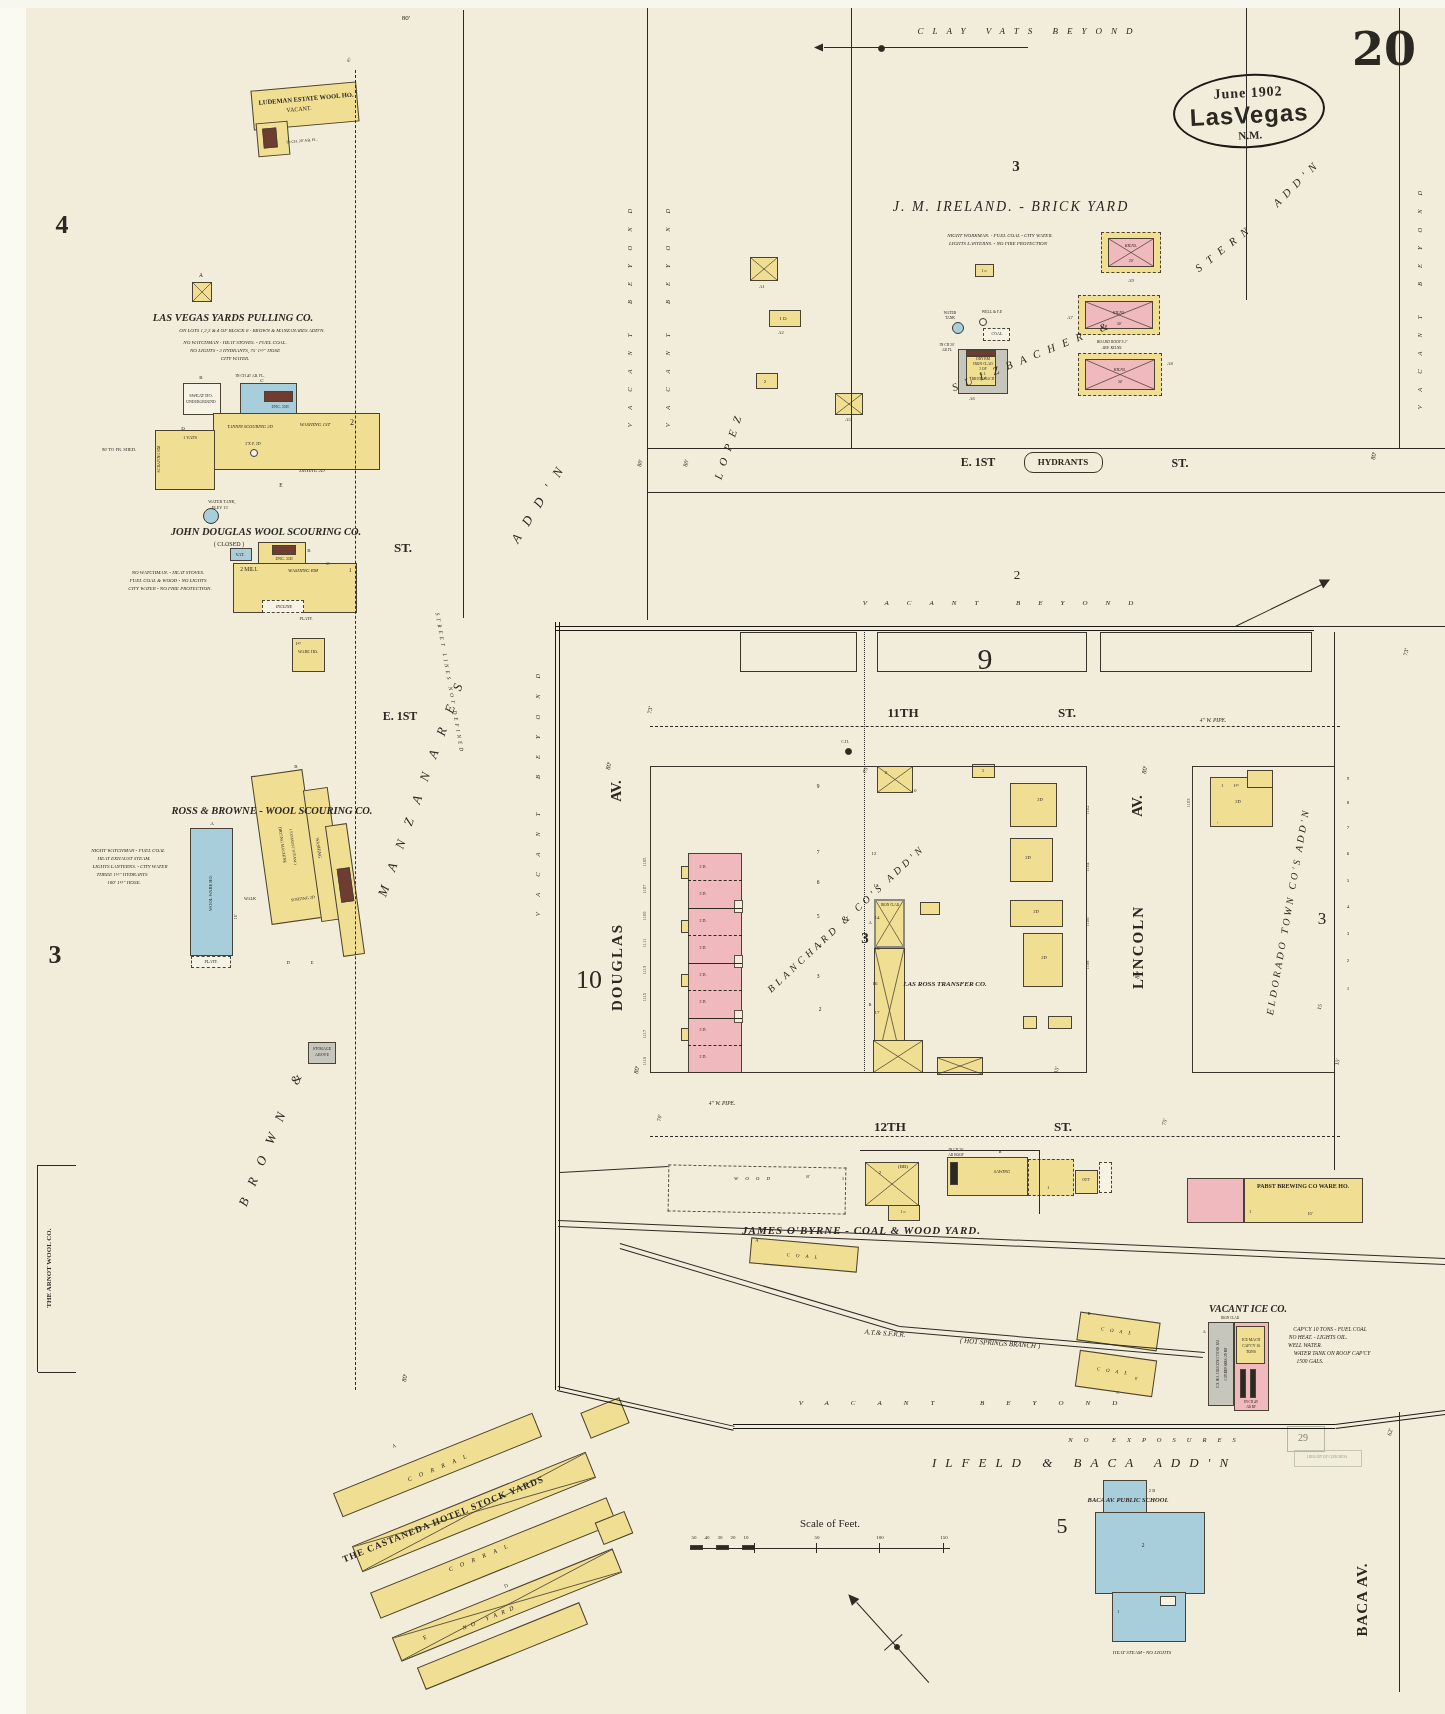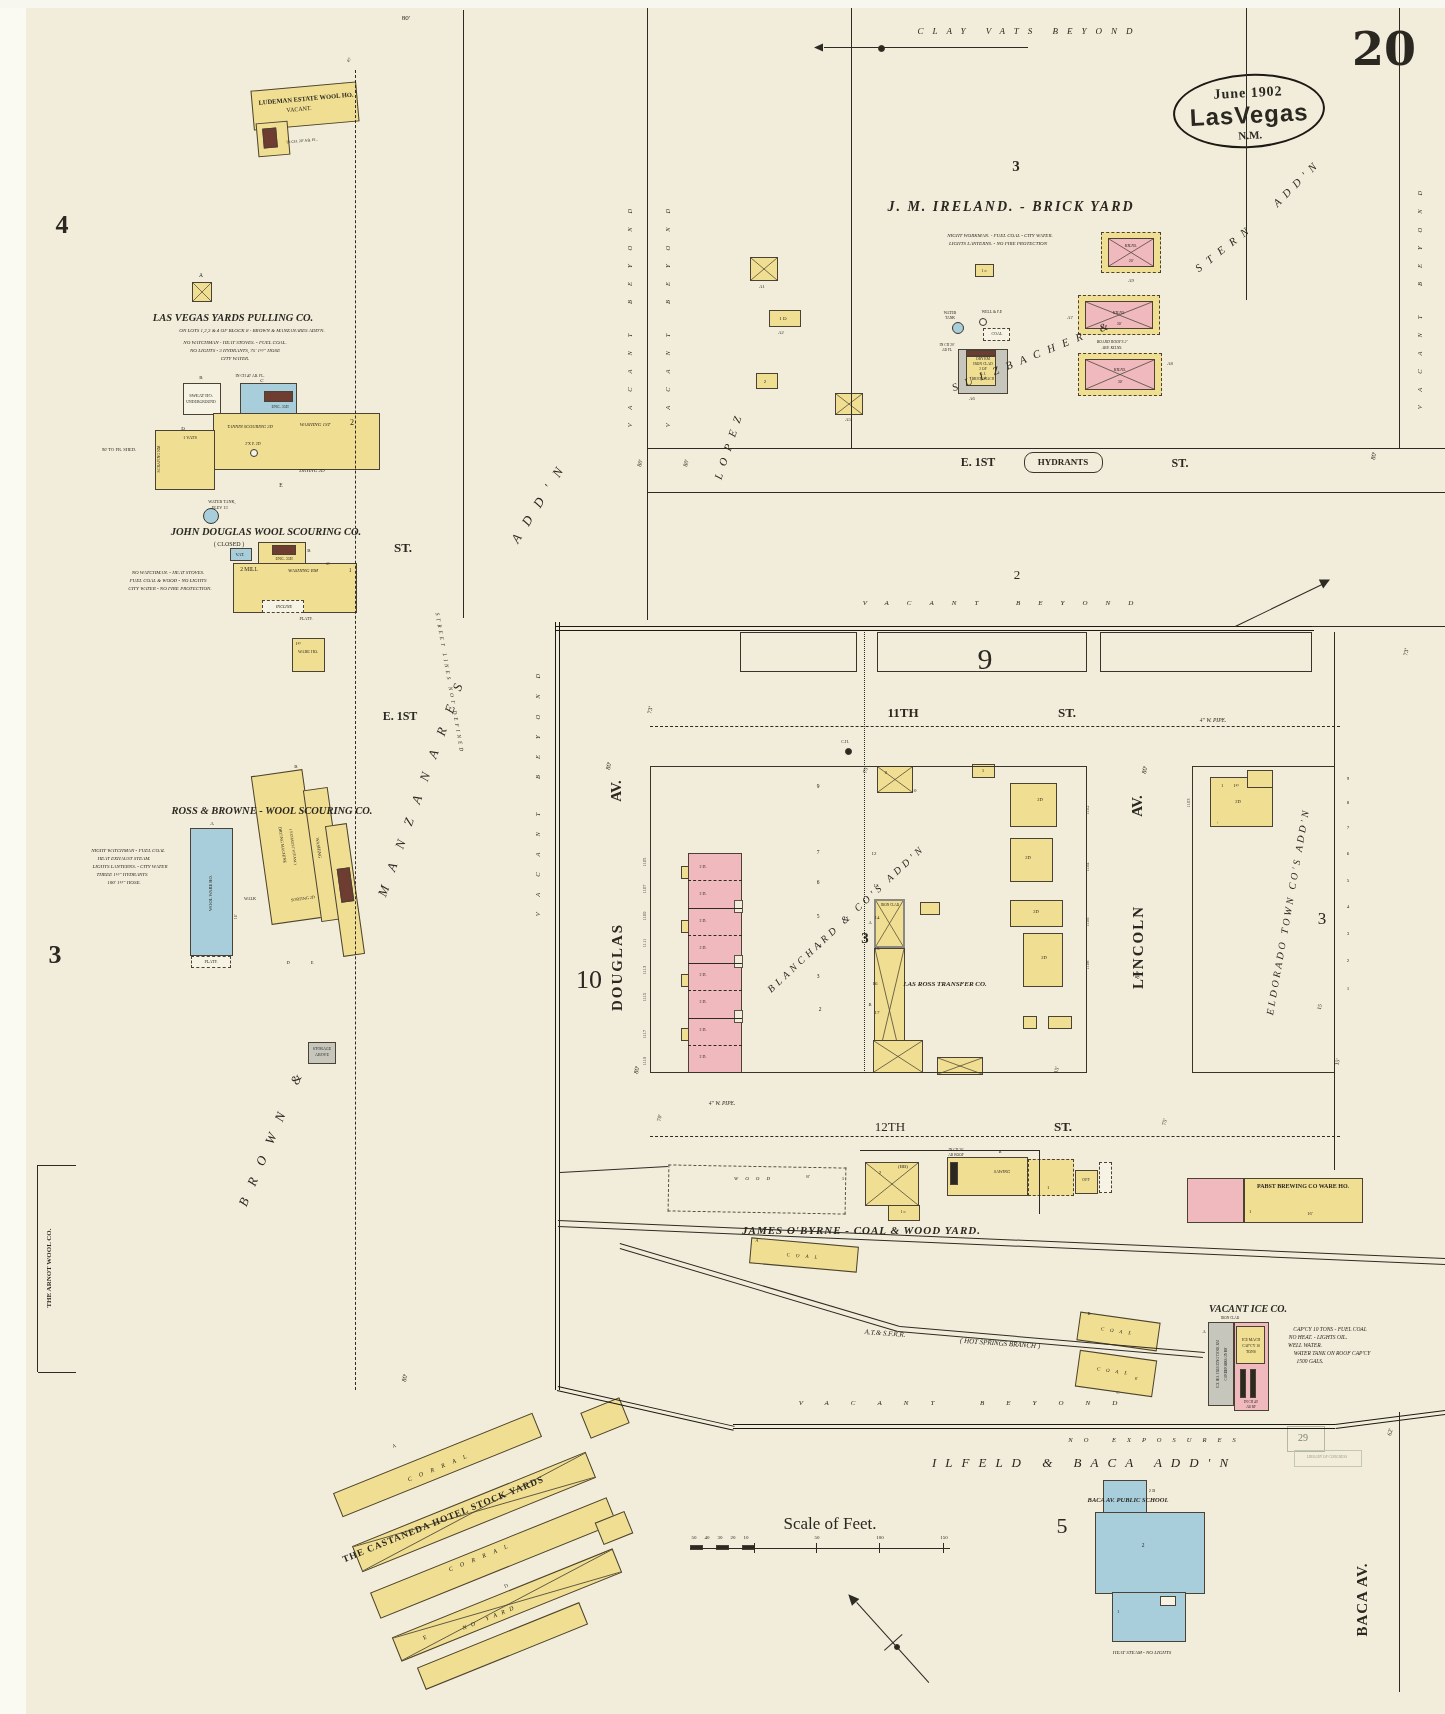--- a/index.html
+++ b/index.html
@@ -339,21 +339,21 @@
       <div class="lbl" style="left: 537px; top: 505px; font-size: 13px; transform: translate(-50%, -50%) rotate(-58deg); letter-spacing: 12px; padding-left: 12px; font-style: italic;">ADD'N</div>
       <div class="lbl" style="left: 630px; top: 318px; font-size: 6.5px; transform: translate(-50%, -50%) rotate(-90deg); letter-spacing: 14px; padding-left: 14px; font-style: italic;">VACANT BEYOND</div>
       <div class="lbl" style="left: 668px; top: 318px; font-size: 6.5px; transform: translate(-50%, -50%) rotate(-90deg); letter-spacing: 14px; padding-left: 14px; font-style: italic;">VACANT BEYOND</div>
       <div class="lbl" style="left: 640px; top: 463px; font-size: 6px; transform: translate(-50%, -50%) rotate(-75deg);">80'</div>
       <div class="lbl" style="left: 686px; top: 463px; font-size: 6px; transform: translate(-50%, -50%) rotate(-75deg);">80'</div>
       <div class="lbl" style="left: 1420px; top: 300px; font-size: 6.5px; transform: translate(-50%, -50%) rotate(-90deg); letter-spacing: 14px; padding-left: 14px; font-style: italic;">VACANT BEYOND</div>
       <div class="lbl" style="left: 1374px; top: 456px; font-size: 6.5px; transform: translate(-50%, -50%) rotate(-75deg);">80'</div>
       <div class="lbl" style="left: 538px; top: 795px; font-size: 6.5px; transform: translate(-50%, -50%) rotate(-90deg); letter-spacing: 16px; padding-left: 16px; font-style: italic;">VACANT BEYOND</div>
       <div class="lbl" style="left: 405px; top: 1378px; font-size: 6.5px; transform: translate(-50%, -50%) rotate(-75deg);">80'</div>
       <div class="lbl" style="left: 1016px; top: 166px; font-size: 15px; transform: translate(-50%, -50%) rotate(0deg); font-weight: bold;">3</div>
-      <div class="lbl" style="left: 1010px; top: 207px; font-size: 14px; transform: translate(-50%, -50%) rotate(0deg); letter-spacing: 2px; padding-left: 2px; font-weight: bold; font-style: italic;">J. M. IRELAND. - BRICK YARD</div>
+      <div class="lbl" style="left: 1010px; top: 207px; font-size: 14px; transform: translate(-50%, -50%) rotate(0deg); letter-spacing: 2px; padding-left: 2px; font-weight: normal; font-style: italic;">J. M. IRELAND. - BRICK YARD</div>
       <div class="lbl" style="left: 1000px; top: 235px; font-size: 5px; transform: translate(-50%, -50%) rotate(0deg); font-style: italic;">NIGHT WORKMAN. - FUEL COAL - CITY WATER.</div>
       <div class="lbl" style="left: 998px; top: 243px; font-size: 5px; transform: translate(-50%, -50%) rotate(0deg); font-style: italic;">LIGHTS LANTERNS. - NO FIRE PROTECTION</div>
       <div class="lbl" style="left: 1131px; top: 246px; font-size: 4.2px; transform: translate(-50%, -50%) rotate(0deg); font-style: italic;">KILNS.</div>
       <div class="lbl" style="left: 1131px; top: 261px; font-size: 4px; transform: translate(-50%, -50%) rotate(0deg);">20'</div>
       <div class="lbl" style="left: 1131px; top: 281px; font-size: 4.5px; transform: translate(-50%, -50%) rotate(0deg);">A9</div>
       <div class="lbl" style="left: 1119px; top: 313px; font-size: 4.2px; transform: translate(-50%, -50%) rotate(0deg); font-style: italic;">KILNS.</div>
       <div class="lbl" style="left: 1119px; top: 324px; font-size: 4px; transform: translate(-50%, -50%) rotate(0deg);">30'</div>
       <div class="lbl" style="left: 1070px; top: 318px; font-size: 4.5px; transform: translate(-50%, -50%) rotate(0deg);">A7</div>
       <div class="lbl" style="left: 1112px; top: 342px; font-size: 4px; transform: translate(-50%, -50%) rotate(0deg); font-style: italic;">BOARD ROOFS 2'</div>
       <div class="lbl" style="left: 1112px; top: 348px; font-size: 4px; transform: translate(-50%, -50%) rotate(0deg); font-style: italic;">ABV. KILNS.</div>
@@ -460,21 +460,21 @@
       <div class="lbl" style="left: 1348px; top: 802px; font-size: 5px; transform: translate(-50%, -50%) rotate(0deg);">8</div>
       <div class="lbl" style="left: 1348px; top: 827px; font-size: 5px; transform: translate(-50%, -50%) rotate(0deg);">7</div>
       <div class="lbl" style="left: 1348px; top: 853px; font-size: 5px; transform: translate(-50%, -50%) rotate(0deg);">6</div>
       <div class="lbl" style="left: 1348px; top: 880px; font-size: 5px; transform: translate(-50%, -50%) rotate(0deg);">5</div>
       <div class="lbl" style="left: 1348px; top: 906px; font-size: 5px; transform: translate(-50%, -50%) rotate(0deg);">4</div>
       <div class="lbl" style="left: 1348px; top: 933px; font-size: 5px; transform: translate(-50%, -50%) rotate(0deg);">3</div>
       <div class="lbl" style="left: 1348px; top: 960px; font-size: 5px; transform: translate(-50%, -50%) rotate(0deg);">2</div>
       <div class="lbl" style="left: 1348px; top: 988px; font-size: 5px; transform: translate(-50%, -50%) rotate(0deg);">1</div>
       <div class="lbl" style="left: 1320px; top: 1007px; font-size: 5.5px; transform: translate(-50%, -50%) rotate(-78deg);">15</div>
       <div class="lbl" style="left: 1338px; top: 1062px; font-size: 5.5px; transform: translate(-50%, -50%) rotate(-78deg);">15'</div>
-      <div class="lbl" style="left: 890px; top: 1126px; font-size: 13px; transform: translate(-50%, -50%) rotate(0deg); font-weight: normal;">12TH</div>
+      <div class="lbl" style="left: 890px; top: 1126px; font-size: 13px; transform: translate(-50%, -50%) rotate(0deg); font-weight: bold;">12TH</div>
       <div class="lbl" style="left: 1063px; top: 1126px; font-size: 13px; transform: translate(-50%, -50%) rotate(0deg); font-weight: bold;">ST.</div>
       <div class="lbl" style="left: 722px; top: 1104px; font-size: 5.5px; transform: translate(-50%, -50%) rotate(0deg); font-style: italic;">4" W. PIPE.</div>
       <div class="lbl" style="left: 660px; top: 1118px; font-size: 5.5px; transform: translate(-50%, -50%) rotate(-75deg);">70'</div>
       <div class="lbl" style="left: 637px; top: 1070px; font-size: 6.5px; transform: translate(-50%, -50%) rotate(-75deg);">80'</div>
       <div class="lbl" style="left: 1057px; top: 1070px; font-size: 5.5px; transform: translate(-50%, -50%) rotate(-75deg);">15'</div>
       <div class="lbl" style="left: 1165px; top: 1122px; font-size: 5.5px; transform: translate(-50%, -50%) rotate(-75deg);">75'</div>
       <div class="lbl" style="left: 752px; top: 1178px; font-size: 5px; transform: translate(-50%, -50%) rotate(0deg); letter-spacing: 7px; padding-left: 7px; font-style: italic;">WOOD</div>
       <div class="lbl" style="left: 808px; top: 1176px; font-size: 5px; transform: translate(-50%, -50%) rotate(0deg);">8'</div>
       <div class="lbl" style="left: 903px; top: 1166px; font-size: 5px; transform: translate(-50%, -50%) rotate(0deg);">(BB)</div>
       <div class="lbl" style="left: 843px; top: 1178px; font-size: 5px; transform: translate(-50%, -50%) rotate(0deg);">1</div>
@@ -527,21 +527,21 @@
       <div class="lbl" style="left: 1118px; top: 1612px; font-size: 4.5px; transform: translate(-50%, -50%) rotate(0deg);">1</div>
       <div class="lbl" style="left: 1142px; top: 1652px; font-size: 5px; transform: translate(-50%, -50%) rotate(0deg); font-style: italic;">HEAT STEAM - NO LIGHTS</div>
       <div class="lbl" style="left: 1362px; top: 1600px; font-size: 15px; transform: translate(-50%, -50%) rotate(-90deg); letter-spacing: 1px; padding-left: 1px; font-weight: bold;">BACA AV.</div>
       <div class="lbl" style="left: 443px; top: 1520px; font-size: 9.5px; transform: translate(-50%, -50%) rotate(-22deg); letter-spacing: 1px; padding-left: 1px; font-weight: bold;">THE CASTANEDA HOTEL STOCK YARDS</div>
       <div class="lbl" style="left: 437px; top: 1468px; font-size: 6px; transform: translate(-50%, -50%) rotate(-22deg); letter-spacing: 8px; padding-left: 8px; font-style: italic;">CORRAL</div>
       <div class="lbl" style="left: 478px; top: 1558px; font-size: 6px; transform: translate(-50%, -50%) rotate(-22deg); letter-spacing: 8px; padding-left: 8px; font-style: italic;">CORRAL</div>
       <div class="lbl" style="left: 488px; top: 1618px; font-size: 6px; transform: translate(-50%, -50%) rotate(-22deg); letter-spacing: 5px; padding-left: 5px; font-style: italic;">NO YARD</div>
       <div class="lbl" style="left: 425px; top: 1638px; font-size: 5.5px; transform: translate(-50%, -50%) rotate(-22deg);">E</div>
       <div class="lbl" style="left: 394px; top: 1446px; font-size: 5px; transform: translate(-50%, -50%) rotate(-22deg);">A</div>
       <div class="lbl" style="left: 506px; top: 1586px; font-size: 5px; transform: translate(-50%, -50%) rotate(-22deg);">D</div>
-      <div class="lbl" style="left: 830px; top: 1523px; font-size: 17px; transform: translate(-50%, -50%) rotate(0deg);">Scale of Feet.</div>
+      <div class="lbl" style="left: 830px; top: 1523px; font-size: 11px; transform: translate(-50%, -50%) rotate(0deg);">Scale of Feet.</div>
       <div class="lbl" style="left: 694px; top: 1537px; font-size: 5px; transform: translate(-50%, -50%) rotate(0deg);">50</div>
       <div class="lbl" style="left: 707px; top: 1537px; font-size: 5px; transform: translate(-50%, -50%) rotate(0deg);">40</div>
       <div class="lbl" style="left: 720px; top: 1537px; font-size: 5px; transform: translate(-50%, -50%) rotate(0deg);">30</div>
       <div class="lbl" style="left: 733px; top: 1537px; font-size: 5px; transform: translate(-50%, -50%) rotate(0deg);">20</div>
       <div class="lbl" style="left: 746px; top: 1537px; font-size: 5px; transform: translate(-50%, -50%) rotate(0deg);">10</div>
       <div class="lbl" style="left: 817px; top: 1537px; font-size: 5px; transform: translate(-50%, -50%) rotate(0deg);">50</div>
       <div class="lbl" style="left: 880px; top: 1537px; font-size: 5px; transform: translate(-50%, -50%) rotate(0deg);">100</div>
       <div class="lbl" style="left: 944px; top: 1537px; font-size: 5px; transform: translate(-50%, -50%) rotate(0deg);">150</div>
     </div>
 </div>

